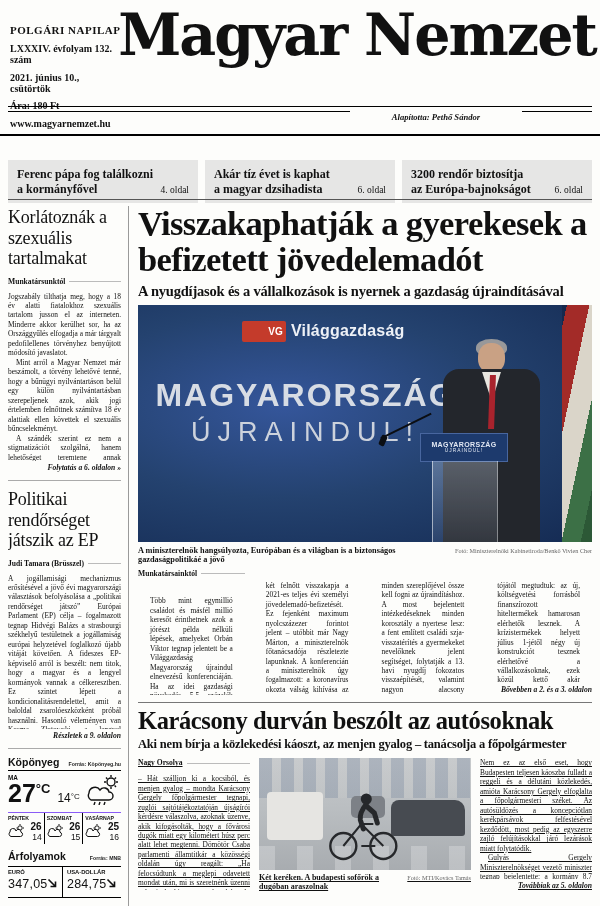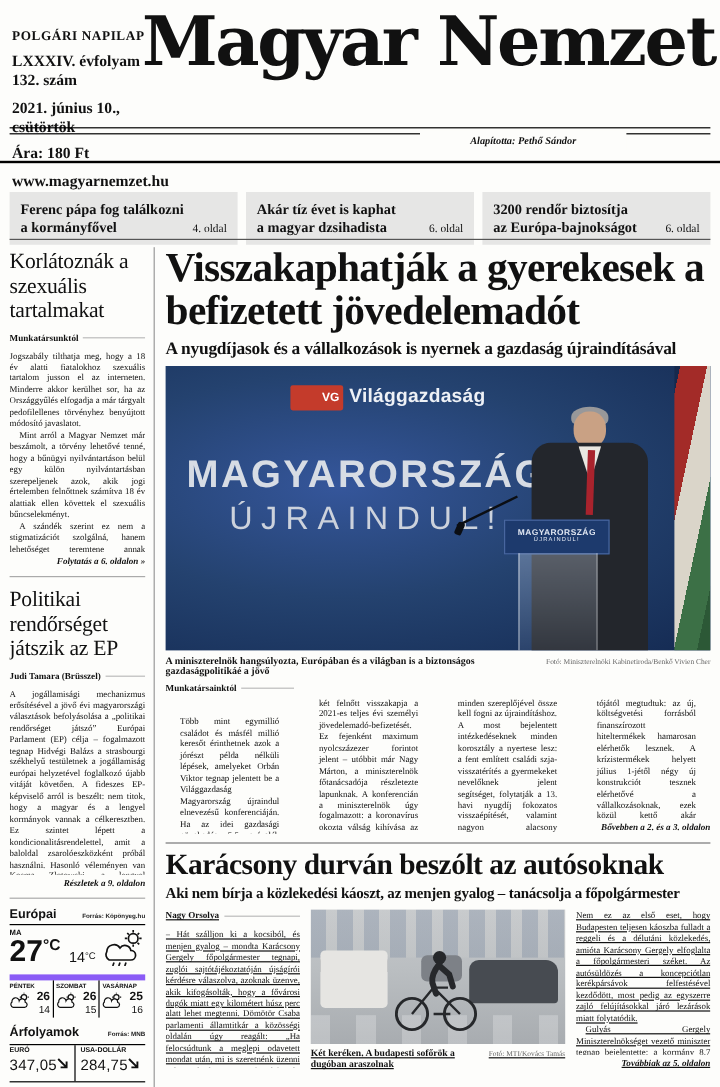--- a/index.html
+++ b/index.html
@@ -2,21 +2,21 @@
 <html lang="hu"><head>
 <meta charset="utf-8">
 <style>
   html,body{margin:0;padding:0;background:#888;}
   .page{position:relative;width:600px;height:906px;margin:0 auto;background:#fdfdfb;color:#111;
         font-family:"Liberation Serif",serif;overflow:hidden;}
 
   
   .pub-info{position:absolute;top:24px;left:10px;width:112px;font-weight:bold;}
   .pub-title{font-size:11px;letter-spacing:.5px;margin-bottom:7px;}
-  .pub-line{font-size:13px;margin-bottom:6.5px;}
+  .pub-line{font-size:10px;margin-bottom:6.5px;}
   .masthead{position:absolute;top:6px;left:118px;width:478px;margin:0;text-align:center;
             font-family:"DejaVu Serif",serif;font-weight:bold;font-size:57px;line-height:1;
             letter-spacing:-2px;z-index:2;}
   .double-rule{position:absolute;top:106px;left:8px;right:8px;height:4px;
                border-top:1.5px solid #000;border-bottom:1.5px solid #000;z-index:1;}
   .founder{position:absolute;top:109px;left:350px;width:172px;background:#fdfdfb;z-index:3;
            text-align:center;font-style:italic;font-weight:bold;font-size:8.6px;padding:3px 0;}
   .thick-rule{position:absolute;top:134px;left:0;right:0;height:2px;background:#000;}
 
   
@@ -51,21 +51,21 @@
   .box-title{font-size:10.5px;font-weight:bold;}
   .box-src{font-size:5.2px;font-weight:bold;color:#222;}
   .wx-today{position:relative;padding:3px 0 4px;}
   .wx-ma{font-size:6.4px;font-weight:bold;}
   .wx-temps{display:flex;align-items:flex-end;gap:7px;}
   .wx-hi{font-size:25px;font-weight:bold;line-height:1;}
   .wx-hi .deg{font-size:13px;vertical-align:9px;font-weight:bold;}
   .wx-lo{font-size:12px;margin-bottom:1px;}
   .wx-lo .deg{font-size:8px;vertical-align:3px;}
   .wx-icon{position:absolute;right:0;top:4px;}
-  .wx-days{display:flex;border-top:5px solid #8b5cf6;margin-top:2px;}
+  .wx-days{display:flex;border-top:1px solid #8b5cf6;margin-top:2px;}
   .wx-day{flex:1;padding:2px 2px 3px;border-left:1px solid #000;min-width:0;}
   .wx-day:first-child{border-left:none;padding-left:0;}
   .wx-day-name{font-size:5.2px;font-weight:bold;white-space:nowrap;}
   .wx-day-body{display:flex;align-items:center;justify-content:space-between;margin-top:1px;}
   .wx-day-temps{text-align:right;line-height:1.05;}
   .wx-day-hi{font-size:10px;font-weight:bold;}
   .wx-day-lo{font-size:8.5px;}
   .fx{font-family:"Liberation Sans",sans-serif;margin-top:6px;}
   .fx-row{display:flex;border-top:1px solid #000;border-bottom:1px solid #000;margin-top:2px;}
   .fx-cell{flex:1;padding:2px 4px 4px;border-left:1px solid #000;min-width:0;}
@@ -214,21 +214,21 @@
         <div class="body-text">
           <p>A jogállamisági mechanizmus erősítésével a jövő évi magyarországi választások befolyásolása a „politikai rendőrséget játszó” Európai Parlament (EP) célja – fogalmazott tegnap Hidvégi Balázs a strasbourgi székhelyű testületnek a jogállamiság európai helyzetével foglalkozó újabb vitáját követően. A fideszes EP-képviselő arról is beszélt: nem titok, hogy a magyar és a lengyel kormányok vannak a célkeresztben. Ez szintet lépett a kondicionalitásrendelettel, amit a baloldal zsarolóeszközként próbál használni. Hasonló véleményen van Kosma Złotowski, a lengyel kormánypárt EP-képviselője is, aki a lapunknak adott interjújában hangsúlyozta: az újabb jogállamisági EP-határozat lényegében a magyar és a lengyel ellenzék igényeit szolgálja ki.</p>
         </div>
         <div class="cont">Részletek a 9. oldalon</div>
       </div>
 
       <div class="sep"></div>
 
       <div class="wx">
         <div class="box-head">
-          <span class="box-title">Európai</span>
+          <span class="box-title">Köpönyeg</span>
           <span class="box-src">Forrás: Köpönyeg.hu</span>
         </div>
         <div class="wx-today">
           <div class="wx-ma">MA</div>
           <div class="wx-temps">
             <span class="wx-hi"><span>27</span><span class="deg">°C</span></span>
             <span class="wx-lo"><span>14</span><span class="deg">°C</span></span>
           </div>
           <span class="wx-icon">
             <svg width="40" height="30" viewBox="0 0 40 30" fill="none" stroke="#111" stroke-width="1.4">

